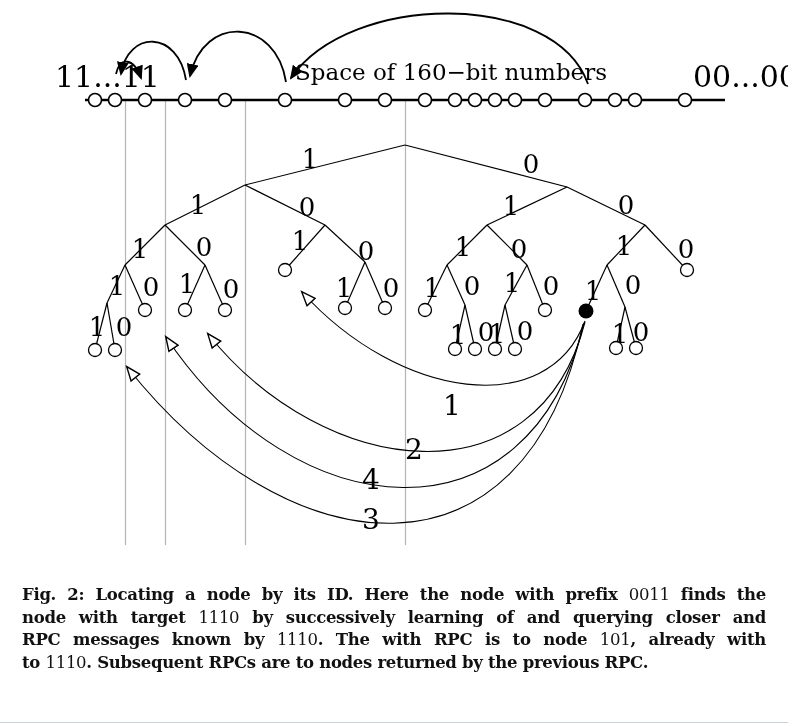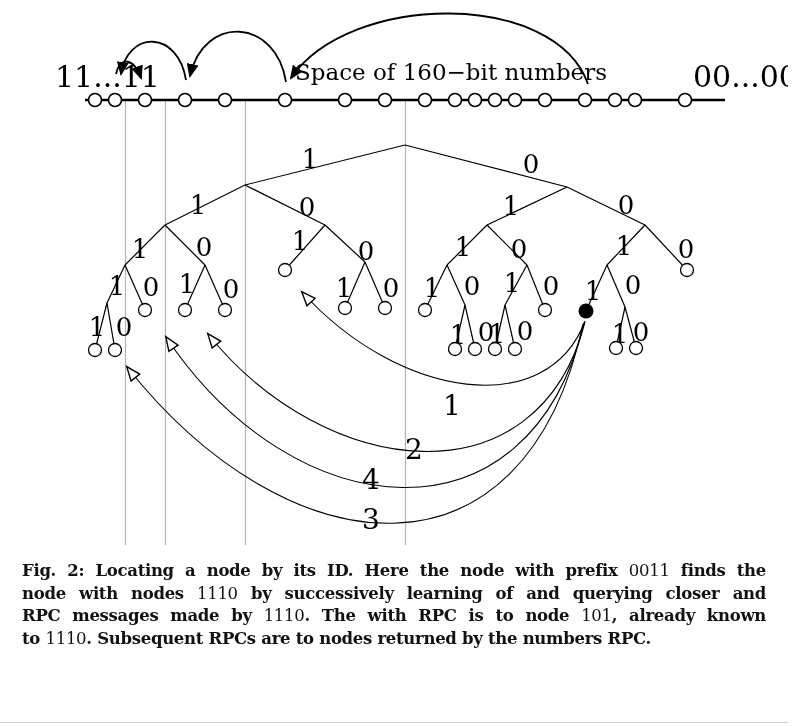--- a/index.html
+++ b/index.html
@@ -1,20 +1,20 @@
 <!DOCTYPE html>
 <html><head>
 <meta charset="utf-8">
 <style>
   html,body{margin:0;padding:0;background:#ffffff;}
   #page{position:relative;width:788px;height:726px;background:#ffffff;overflow:hidden;
         font-family:"DejaVu Serif", serif;color:#000;}
   #fig{display:block;}
   #fig text{fill:#000;font-family:"DejaVu Serif", serif;}
-  #caption{padding:0 22px;font-size:16.5px;line-height:22.5px;
+  #caption{padding:0 22px;margin-top:24px;font-size:16.5px;line-height:22.5px;
            letter-spacing:-0.3px;color:#111;}
   .cap-line{white-space:normal;}
   .cap-line.just{text-align:justify;text-align-last:justify;text-justify:inter-word;}
   .cap-line .b{font-weight:bold;}
   .cap-line .n{font-weight:normal;}
   #bottom-rule{position:absolute;left:0;top:722px;width:800px;height:0;
                border-top:1px solid #c9d2d6;}
 </style>
 </head>
 <body>
@@ -150,19 +150,19 @@
       <circle cx="475" cy="349" r="6.5" fill="#fff" stroke="#000000" stroke-width="1.3"></circle>
       <circle cx="495" cy="349" r="6.5" fill="#fff" stroke="#000000" stroke-width="1.3"></circle>
       <circle cx="515" cy="349" r="6.5" fill="#fff" stroke="#000000" stroke-width="1.3"></circle>
       <circle cx="616" cy="348" r="6.5" fill="#fff" stroke="#000000" stroke-width="1.3"></circle>
       <circle cx="636" cy="348" r="6.5" fill="#fff" stroke="#000000" stroke-width="1.3"></circle>
       <circle cx="586" cy="311" r="7.5" fill="#000000"></circle>
     </svg>
 
   <div id="caption">
       <div class="cap-line just"><span class="b">Fig. 2: Locating a node by its ID. Here the node with prefix </span><span class="n">0011</span><span class="b"> finds the</span></div>
-      <div class="cap-line just"><span class="b">node with nodes </span><span class="n">1110</span><span class="b"> by successively learning of and querying closer and</span></div>
-      <div class="cap-line just"><span class="b">RPC messages made by </span><span class="n">1110</span><span class="b">. The with RPC is to node </span><span class="n">101</span><span class="b">, already known</span></div>
-      <div class="cap-line"><span class="b">to </span><span class="n">1110</span><span class="b">. Subsequent RPCs are to nodes returned by the numbers RPC.</span></div>
+      <div class="cap-line just"><span class="b">node with target </span><span class="n">1110</span><span class="b"> by successively learning of and querying closer and</span></div>
+      <div class="cap-line just"><span class="b">RPC messages known by </span><span class="n">1110</span><span class="b">. The with RPC is to node </span><span class="n">101</span><span class="b">, already with</span></div>
+      <div class="cap-line"><span class="b">to </span><span class="n">1110</span><span class="b">. Subsequent RPCs are to nodes returned by the previous RPC.</span></div>
     </div>
 
   <div id="bottom-rule"></div>
 </div>
 
 </body></html>

